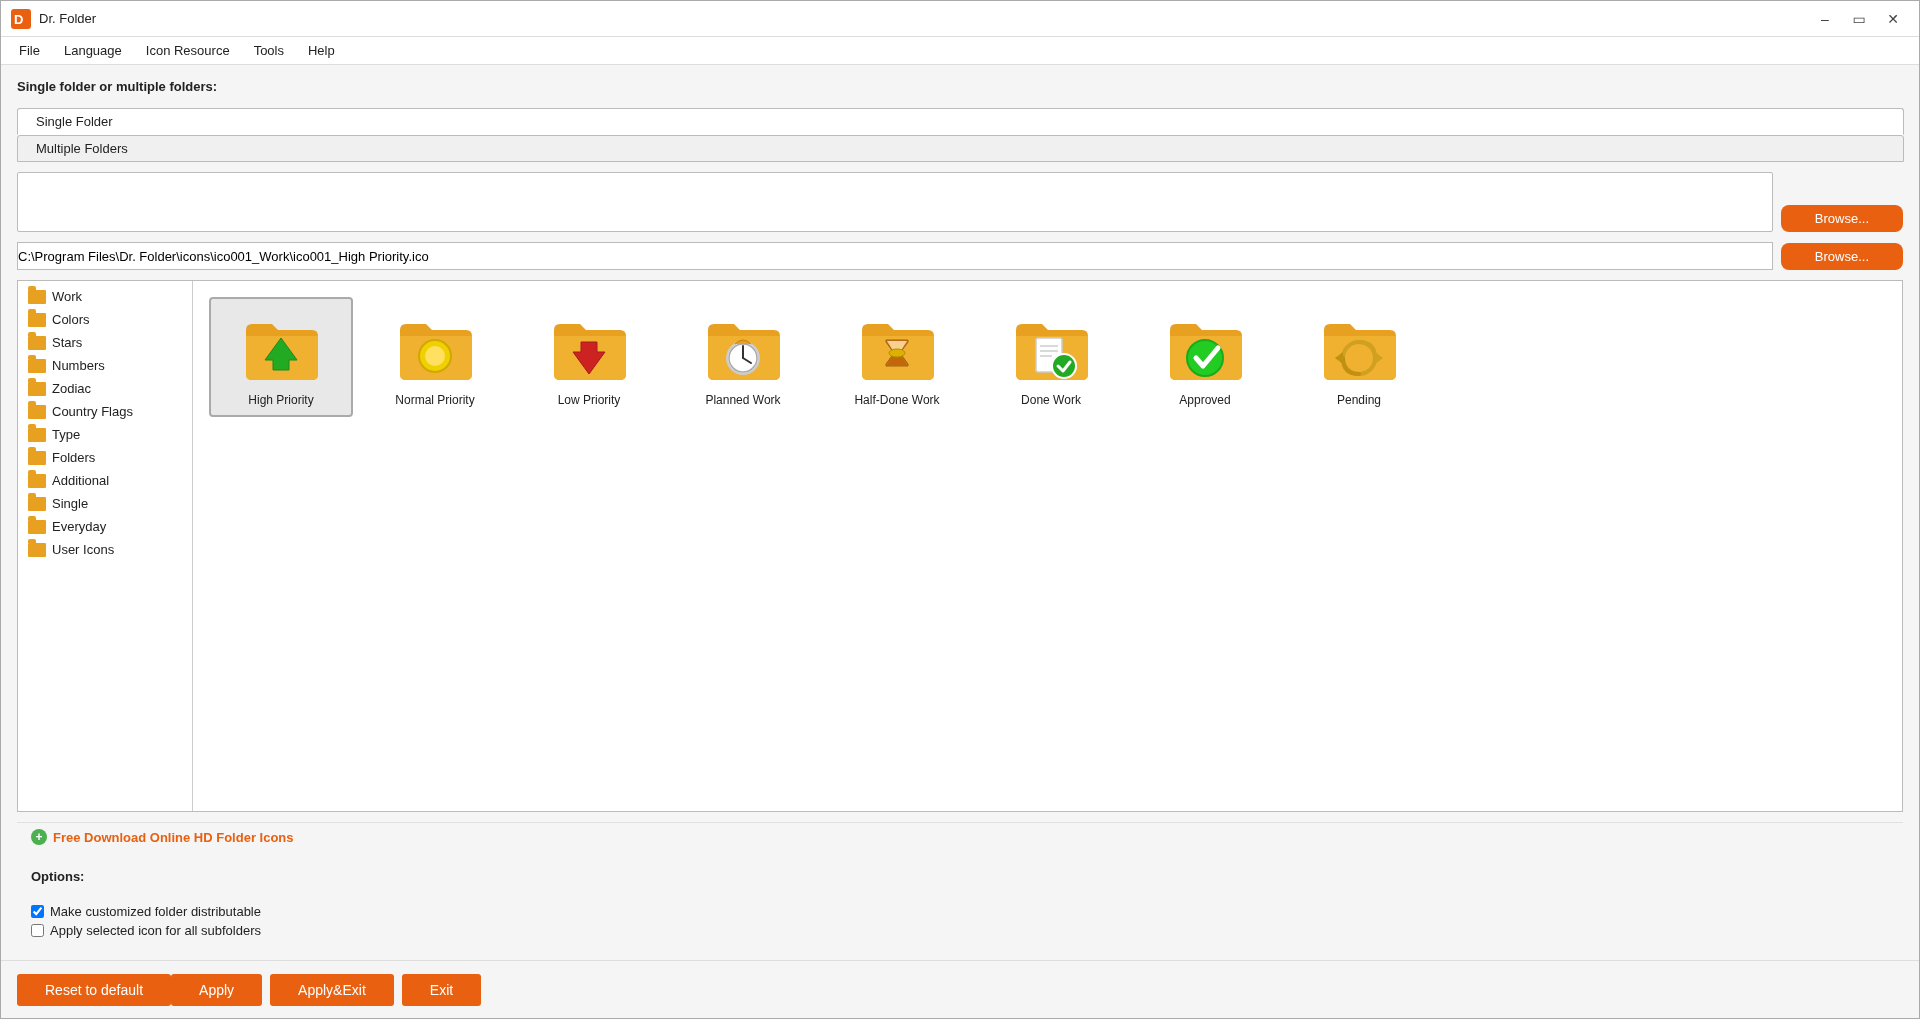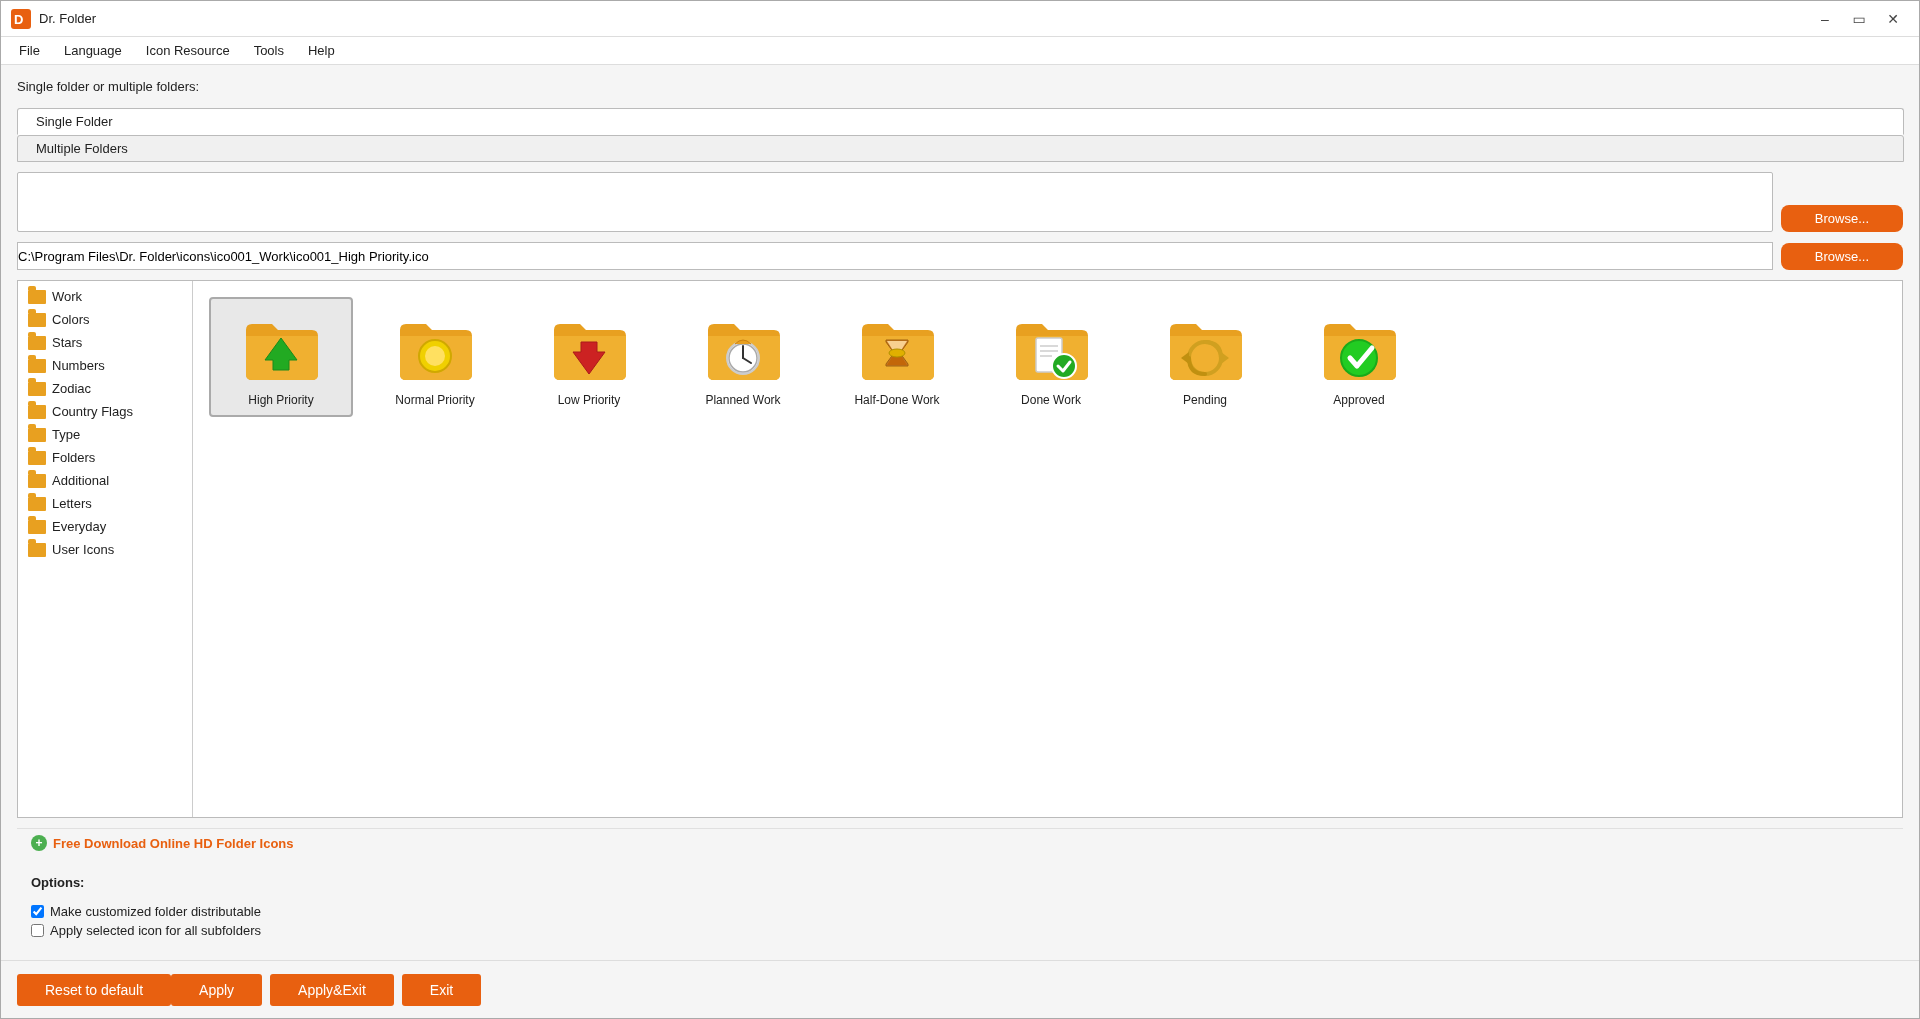--- a/index.html
+++ b/index.html
@@ -68,21 +68,21 @@
     .content-area {
       flex: 1;
       padding: 14px 16px;
       display: flex;
       flex-direction: column;
       gap: 10px;
       background: #f5f5f5;
       overflow: hidden;
     }
     .section-label {
-      font-weight: 400;
+      font-weight: 700;
       font-size: 13px;
       margin-bottom: 4px;
     }
     .tabs {
       display: flex;
       gap: 0;
       flex-direction: column;
     }
     .tab {
       padding: 5px 18px;
@@ -229,21 +229,21 @@
       font-weight: 600;
       cursor: pointer;
       text-decoration: none;
     }
     .options-section {
       padding: 8px 14px 4px 14px;
     }
     .options-label {
       font-weight: 700;
       font-size: 13px;
-      margin-bottom: 14px;
+      margin-bottom: 20px;
     }
     .checkbox-row {
       display: flex;
       align-items: center;
       gap: 6px;
       margin-bottom: 4px;
       font-size: 13px;
     }
     .footer-bar {
       background: #f5f5f5;
@@ -363,21 +363,21 @@
         <div class="sidebar-item">
           <span class="folder-icon-sm"></span>
           <span>Folders</span>
         </div>
         <div class="sidebar-item">
           <span class="folder-icon-sm"></span>
           <span>Additional</span>
         </div>
         <div class="sidebar-item">
           <span class="folder-icon-sm"></span>
-          <span>Letters</span>
+          <span>Single</span>
         </div>
         <div class="sidebar-item">
           <span class="folder-icon-sm"></span>
           <span>Everyday</span>
         </div>
         <div class="sidebar-item">
           <span class="folder-icon-sm"></span>
           <span>User Icons</span>
         </div>
       </div>
@@ -465,49 +465,49 @@
               <rect x="24" y="30" width="26" height="34" rx="2" fill="white" stroke="#ccc" stroke-width="1.5"></rect>
               <line x1="28" y1="38" x2="46" y2="38" stroke="#ccc" stroke-width="1.5"></line>
               <line x1="28" y1="43" x2="46" y2="43" stroke="#ccc" stroke-width="1.5"></line>
               <line x1="28" y1="48" x2="40" y2="48" stroke="#ccc" stroke-width="1.5"></line>
 
               <circle cx="52" cy="58" r="12" fill="#22aa22" stroke="#fff" stroke-width="2"></circle>
               <polyline points="46,58 51,63 58,54" stroke="white" stroke-width="3" fill="none" stroke-linecap="round" stroke-linejoin="round"></polyline>
             </svg>
           </div>
           <span class="icon-label">Done Work</span>
+        </div>
+
+        <div class="icon-item">
+          <div class="icon-svg-wrap">
+            <svg width="78" height="78" viewBox="0 0 78 78" xmlns="http://www.w3.org/2000/svg">
+              <path d="M4 22 Q4 16 10 16 L30 16 L36 22 L70 22 Q76 22 76 28 L76 66 Q76 72 70 72 L10 72 Q4 72 4 66 Z" fill="#e8a020"></path>
+              <path d="M4 28 L76 28 L76 66 Q76 72 70 72 L10 72 Q4 72 4 66 Z" fill="#f0b030"></path>
+
+              <circle cx="39" cy="50" r="18" fill="#22cc22" stroke="#1aaa1a" stroke-width="2"></circle>
+              <polyline points="30,50 37,58 52,40" stroke="white" stroke-width="5" fill="none" stroke-linecap="round" stroke-linejoin="round"></polyline>
+            </svg>
+          </div>
+          <span class="icon-label">Approved</span>
         </div>
 
         <div class="icon-item">
           <div class="icon-svg-wrap">
             <svg width="78" height="78" viewBox="0 0 78 78" xmlns="http://www.w3.org/2000/svg">
               <path d="M4 22 Q4 16 10 16 L30 16 L36 22 L70 22 Q76 22 76 28 L76 66 Q76 72 70 72 L10 72 Q4 72 4 66 Z" fill="#e8a020"></path>
               <path d="M4 28 L76 28 L76 66 Q76 72 70 72 L10 72 Q4 72 4 66 Z" fill="#f0b030"></path>
 
               <circle cx="39" cy="50" r="16" fill="none" stroke="#d0a020" stroke-width="4"></circle>
               <path d="M39 34 Q55 34 55 50" stroke="#d0a020" stroke-width="4" fill="none" stroke-linecap="round"></path>
               <polygon points="55,44 55,56 63,50" fill="#d0a020"></polygon>
               <path d="M39 66 Q23 66 23 50" stroke="#c09010" stroke-width="4" fill="none" stroke-linecap="round"></path>
               <polygon points="23,56 23,44 15,50" fill="#c09010"></polygon>
             </svg>
           </div>
           <span class="icon-label">Pending</span>
-        </div>
-
-        <div class="icon-item">
-          <div class="icon-svg-wrap">
-            <svg width="78" height="78" viewBox="0 0 78 78" xmlns="http://www.w3.org/2000/svg">
-              <path d="M4 22 Q4 16 10 16 L30 16 L36 22 L70 22 Q76 22 76 28 L76 66 Q76 72 70 72 L10 72 Q4 72 4 66 Z" fill="#e8a020"></path>
-              <path d="M4 28 L76 28 L76 66 Q76 72 70 72 L10 72 Q4 72 4 66 Z" fill="#f0b030"></path>
-
-              <circle cx="39" cy="50" r="18" fill="#22cc22" stroke="#1aaa1a" stroke-width="2"></circle>
-              <polyline points="30,50 37,58 52,40" stroke="white" stroke-width="5" fill="none" stroke-linecap="round" stroke-linejoin="round"></polyline>
-            </svg>
-          </div>
-          <span class="icon-label">Approved</span>
         </div>
 
 
       </div>
     </div>
 
     <div class="bottom-link-bar">
       <span class="green-circle-icon">+</span>
       <a class="download-link">Free Download Online HD Folder Icons</a>
     </div>

